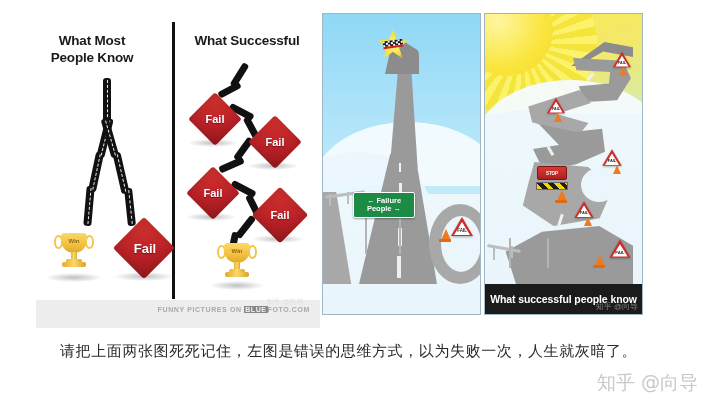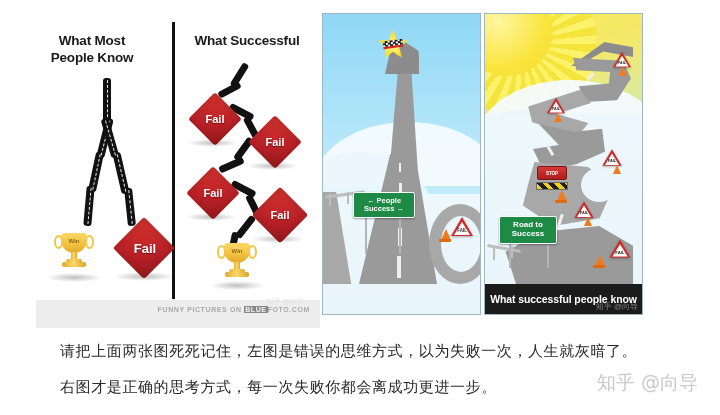--- a/index.html
+++ b/index.html
@@ -356,22 +356,22 @@
       <div class="guardpost" style="left:6px; bottom:108px; height:12px;"></div>
       <div class="guardpost" style="left:24px; bottom:110px; height:12px;"></div>
 
       <div class="asphalt light" style="left:106px; bottom:30px; width:62px; height:80px; border-radius:50%;
            "></div>
       <div style="position:absolute; left:118px; bottom:42px; width:40px; height:56px; border-radius:50%; background:#eaf6fb;"></div>
 
       <div class="signpole" style="left:42px; bottom:60px; height:42px;"></div>
       <div class="signpole" style="left:76px; bottom:60px; height:42px;"></div>
       <div class="greensign" style="left:30px; bottom:96px; width:62px; height:26px; font-size:7.5px;">
-        <div>← People</div>
-        <div>Success →</div>
+        <div>← Failure</div>
+        <div>People →</div>
       </div>
 
       <div class="failtri" style="left:128px; bottom:78px;">
         <div class="failtri-in"></div>
         <div class="failtxt">FAIL</div>
       </div>
       <div class="cone" style="left:118px; bottom:74px;"></div>
       <div class="cone-base" style="left:116px; bottom:72px;"></div>
 
     </div>
@@ -438,30 +438,25 @@
 
       <div class="barrier" style="left:52px; top:152px;">
         <span>STOP</span>
       </div>
       <div class="hazard" style="left:51px; top:168px;"></div>
       <div class="cone" style="left:72px; top:176px;"></div>
       <div class="cone-base" style="left:70px; top:186px;"></div>
 
       <div class="signpole" style="left:24px; bottom:46px; height:30px;"></div>
       <div class="signpole" style="left:62px; bottom:46px; height:30px;"></div>
-      <div class="greensign" style="left:14px; bottom:70px; width:58px; height:28px; font-size:8px;">
-        <div>Road to</div>
-        <div>Success</div>
-      </div>
 
       <div class="caption">What successful people know</div>
       <div class="panel-wm">知乎 @向导</div>
     </div>
 
   </div>
 
   <div id="bottomtext">
     <div class="cn-line" id="cn1">请把上面两张图死死记住，左图是错误的思维方式，以为失败一次，人生就灰暗了。</div>
-    <div class="cn-line" id="cn2">右图才是正确的思考方式，每一次失败你都会离成功更进一步。</div>
     <div id="page-wm">知乎 @向导</div>
   </div>
 
 </div>
 
 </body></html>

